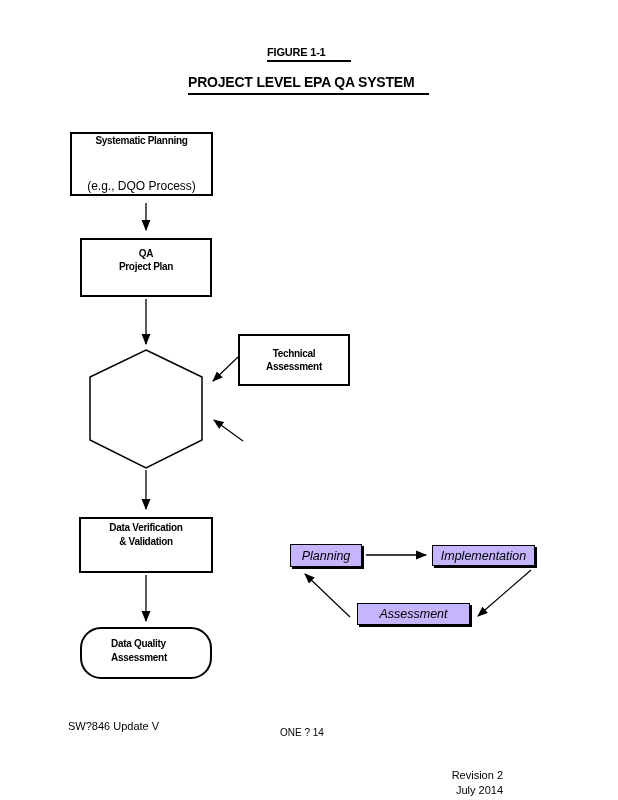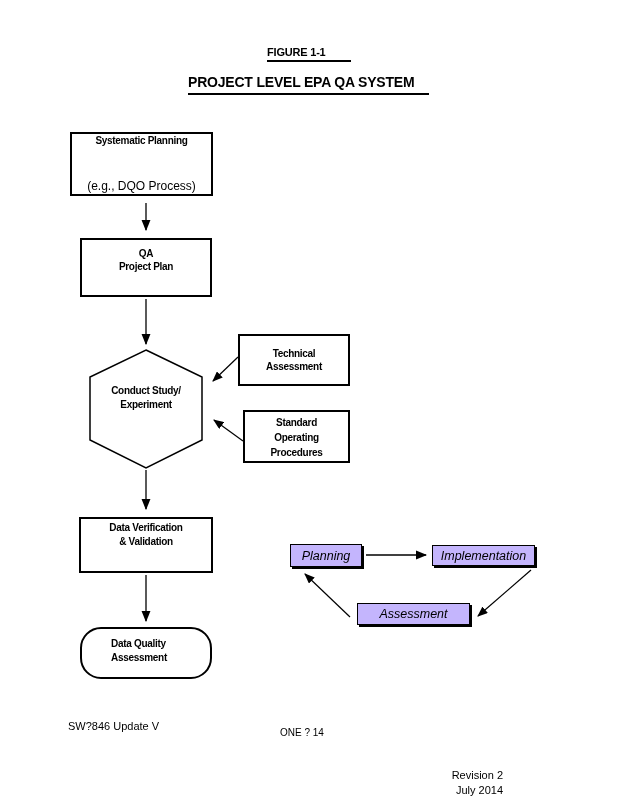--- a/index.html
+++ b/index.html
@@ -94,35 +94,26 @@
   <div class="abs fbox box-sys">
     <div class="ln ln1">Systematic Planning</div>
     <div class="ln ln2">(e.g., DQO Process)</div>
   </div>
 
   <div class="abs fbox box-qa">
     <div class="ln">QA</div>
     <div class="ln">Project Plan</div>
   </div>
 
-  <div class="abs hex-label">
-    <div class="ln">Conduct Study/</div>
-    <div class="ln">Experiment</div>
-  </div>
 
   <div class="abs fbox box-tech">
     <div class="ln">Technical</div>
     <div class="ln">Assessment</div>
   </div>
 
-  <div class="abs fbox box-sop">
-    <div class="ln">Standard</div>
-    <div class="ln">Operating</div>
-    <div class="ln">Procedures</div>
-  </div>
 
   <div class="abs fbox box-dv">
     <div class="ln">Data Verification</div>
     <div class="ln">&amp; Validation</div>
   </div>
 
   <div class="abs fbox box-dq">
     <div class="ln">Data Quality</div>
     <div class="ln">Assessment</div>
   </div>

